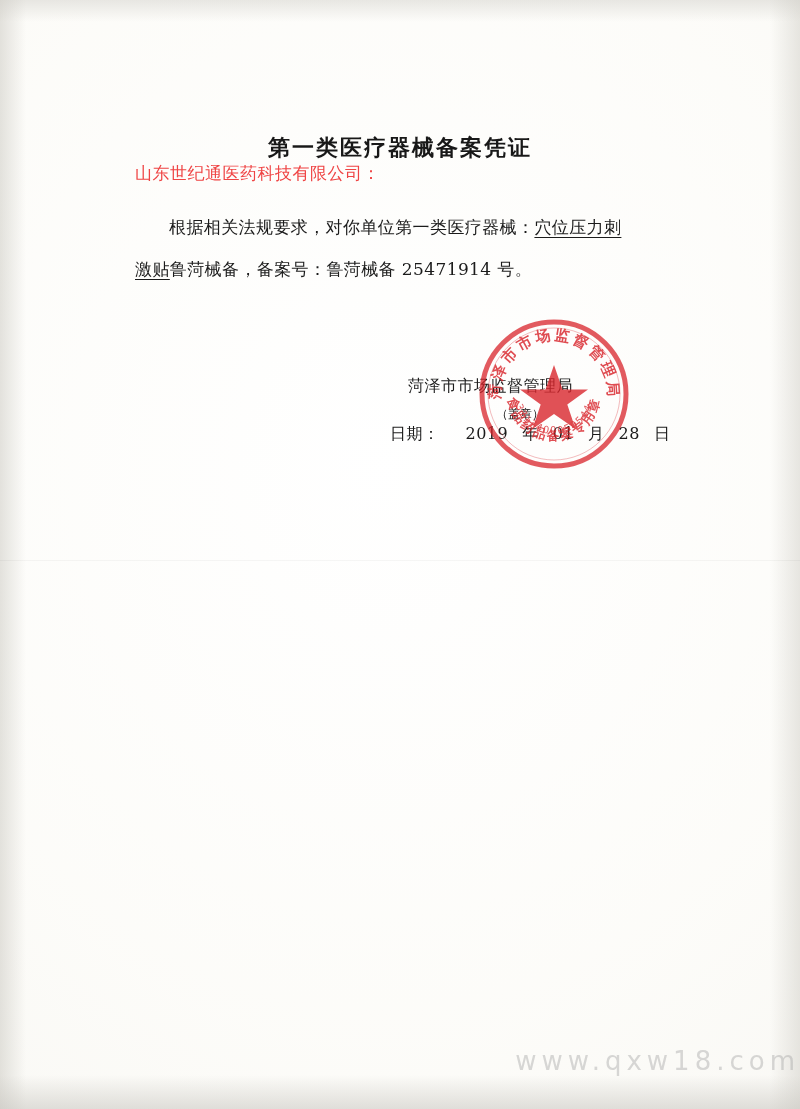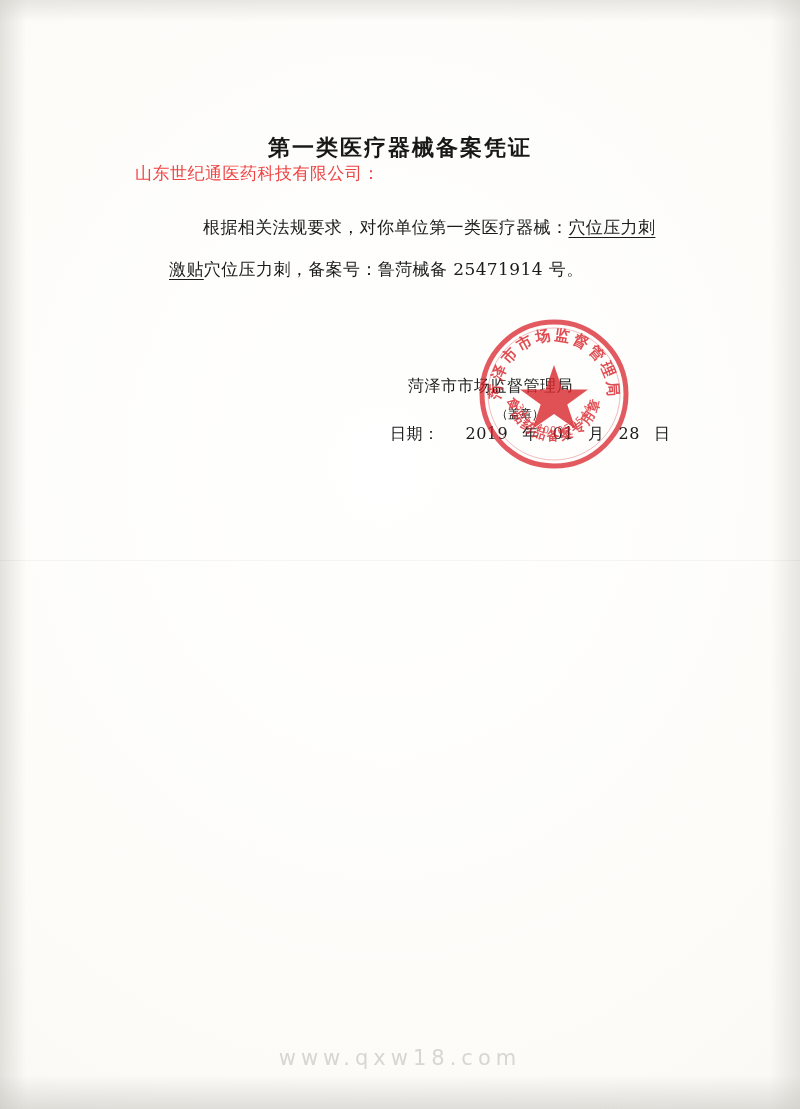--- a/index.html
+++ b/index.html
@@ -80,21 +80,20 @@
 
   .body-block {
     position: absolute;
     top: 206px;
     left: 135px;
     width: 560px;
     font-size: 17px;
     line-height: 42px;
     color: #1b1b1b;
     letter-spacing: 0.4px;
-    margin-left: 34px;
   }
   .indent {
     display: inline-block;
     width: 34px;
   }
   .underline-text {
     text-decoration: underline;
     text-underline-offset: 4px;
   }
 
@@ -134,23 +133,23 @@
     pointer-events: none;
     opacity: 0.88;
   }
   .seal svg { display: block; }
 
   .watermark {
     position: absolute;
     top: 1046px;
     left: 0;
     width: 800px;
-    text-align: center;
+    text-align: right;
     font-family: "DejaVu Sans", "Liberation Sans", sans-serif;
-    font-size: 21px;
+    font-size: 26px;
     letter-spacing: 5px;
     color: rgba(168,168,168,0.45);
     font-weight: normal;
   }
 
   .fold-line {
     position: absolute;
     left: 0;
     width: 800px;
     height: 1px;
@@ -169,21 +168,21 @@
   <div class="edge-shade-bottom"></div>
 
   <div class="fold-line" style="top:560px;"></div>
 
   <h1 class="doc-title">第一类医疗器械备案凭证</h1>
 
   <div class="addressee">山东世纪通医药科技有限公司：</div>
 
   <div class="body-block">
     <span class="indent"></span><span>根据相关法规要求，对你单位第一类医疗器械：</span><span class="underline-text">穴位压力刺</span><br>
-    <span class="underline-text">激贴</span><span>穴位压力刺，备案号：</span><span>鲁菏械备 25471914 号。</span>
+    <span class="underline-text">激贴</span><span>鲁菏械备，备案号：</span><span>鲁菏械备 25471914 号。</span>
   </div>
 
   <div class="issuer">菏泽市市场监督管理局</div>
   <div class="seal-note">（盖章）</div>
 
   <div class="date-line">
     <span>日期：</span><span class="spacer"></span><span>2019</span><span class="gap"></span><span>年</span><span class="gap"></span><span>01</span><span class="gap"></span><span>月</span><span class="gap"></span><span>28</span><span class="gap"></span><span>日</span>
   </div>
 
   <div class="seal">

